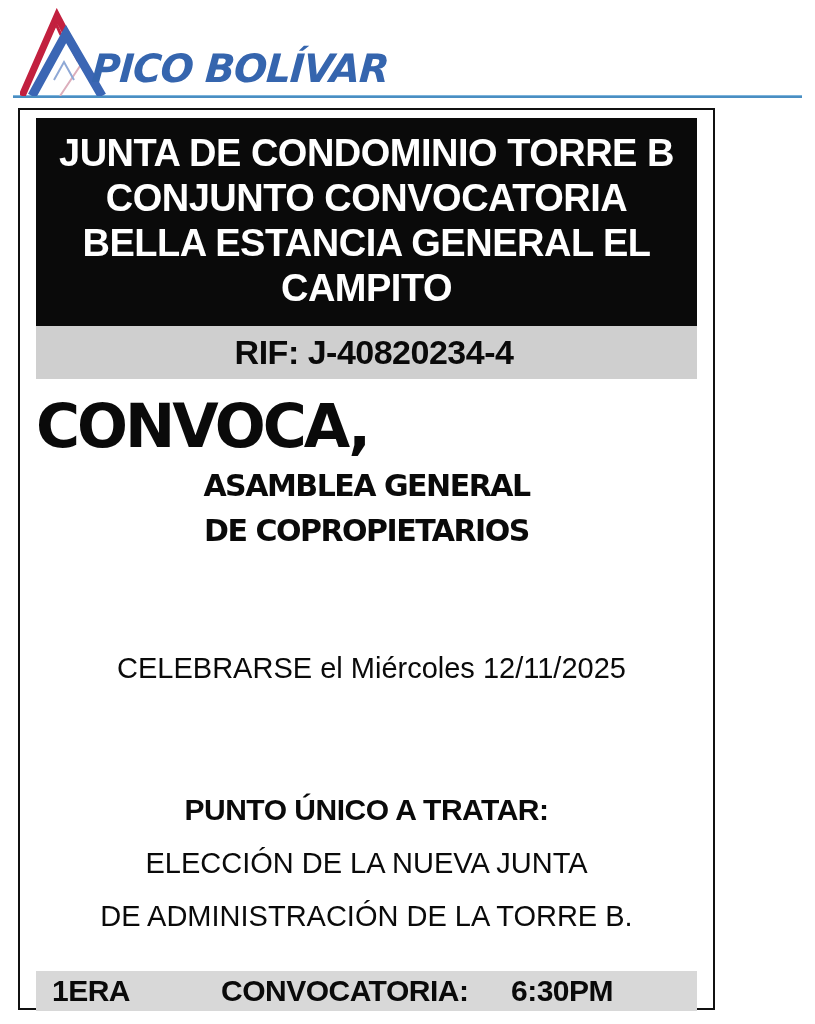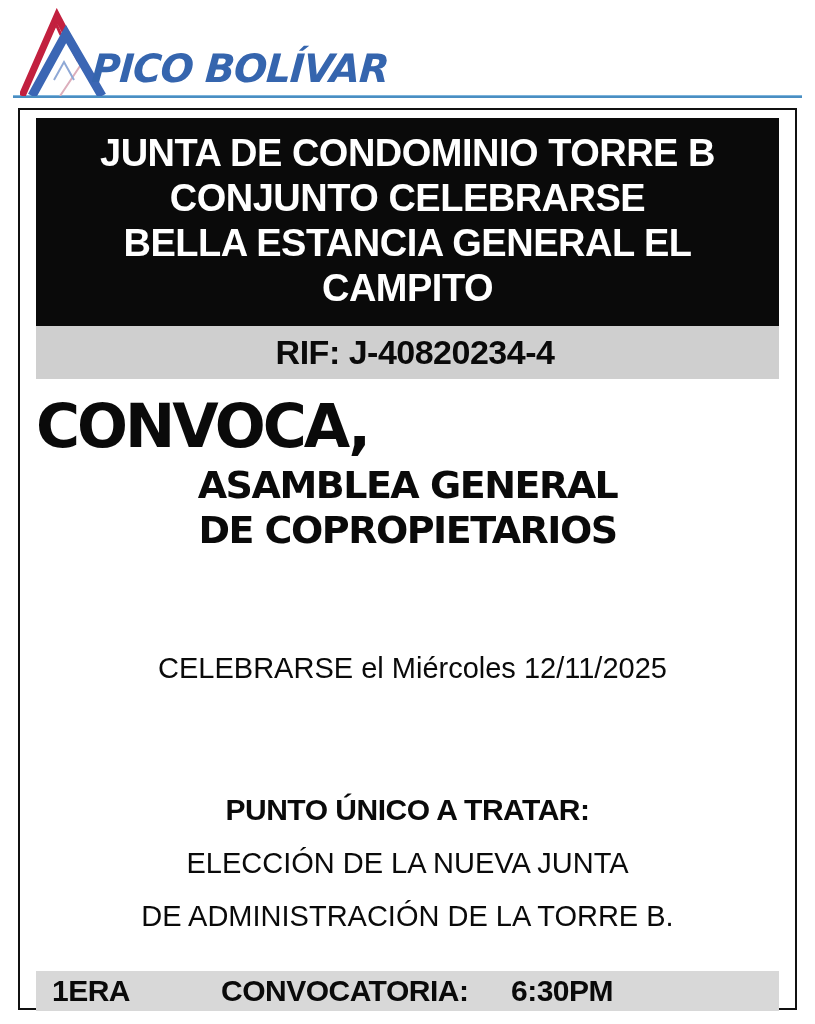--- a/index.html
+++ b/index.html
@@ -28,21 +28,21 @@
     margin: 0 13px;
     height: 3px;
     background: #4a8ec2;
     border-top: 1px solid #7db4dc;
   }
 
   
   .notice-box {
     position: absolute;
     left: 18px; top: 108px;
-    width: 779px; height: 902px;
+    width: 697px; height: 902px;
     border: 2px solid #111111;
     padding: 8px 16px 0 16px;
   }
 
   .banner {
     background: #0a0a0a; color: #ffffff;
     text-align: center;
     padding: 13px 0 15px 0;
     font-family: "Liberation Sans", sans-serif;
     font-weight: bold;
@@ -66,21 +66,21 @@
     font-family: "DejaVu Sans", sans-serif;
     font-weight: bold;
     font-size: 60px; line-height: 62px;
     letter-spacing: -3px;
   }
   .convoca-sub {
     margin-top: 6px;
     text-align: center;
     font-family: "DejaVu Sans", sans-serif;
     font-weight: bold;
-    font-size: 38px; line-height: 45px;
+    font-size: 30px; line-height: 45px;
     letter-spacing: -1.5px;
   }
 
   .details {
     margin-top: 20px;
     padding-left: 10px;
     font-size: 29px; line-height: 38px;
     text-align: center;
     white-space: pre-wrap;
   }
@@ -123,21 +123,21 @@
     <polyline points="34,72 44,54 54,72" fill="none" stroke="#8fa9d6" stroke-width="2"></polyline>
   </svg>
   <div class="logo-text">PICO BOLÍVAR</div>
 </header>
 <div class="blue-rule"></div>
 
 <main class="notice-box">
 
   <div class="banner">
     <div>JUNTA DE CONDOMINIO TORRE B</div>
-    <div>CONJUNTO CELEBRARSE</div>
+    <div>CONJUNTO CONVOCATORIA</div>
     <div>BELLA ESTANCIA GENERAL EL CAMPITO</div>
   </div>
 
   <div class="rif-bar">RIF: J-40820234-4</div>
 
   <h1 class="convoca-title">CONVOCA,</h1>
   <h2 class="convoca-sub">
     <div>ASAMBLEA GENERAL</div>
     <div>DE COPROPIETARIOS</div>
   </h2>

